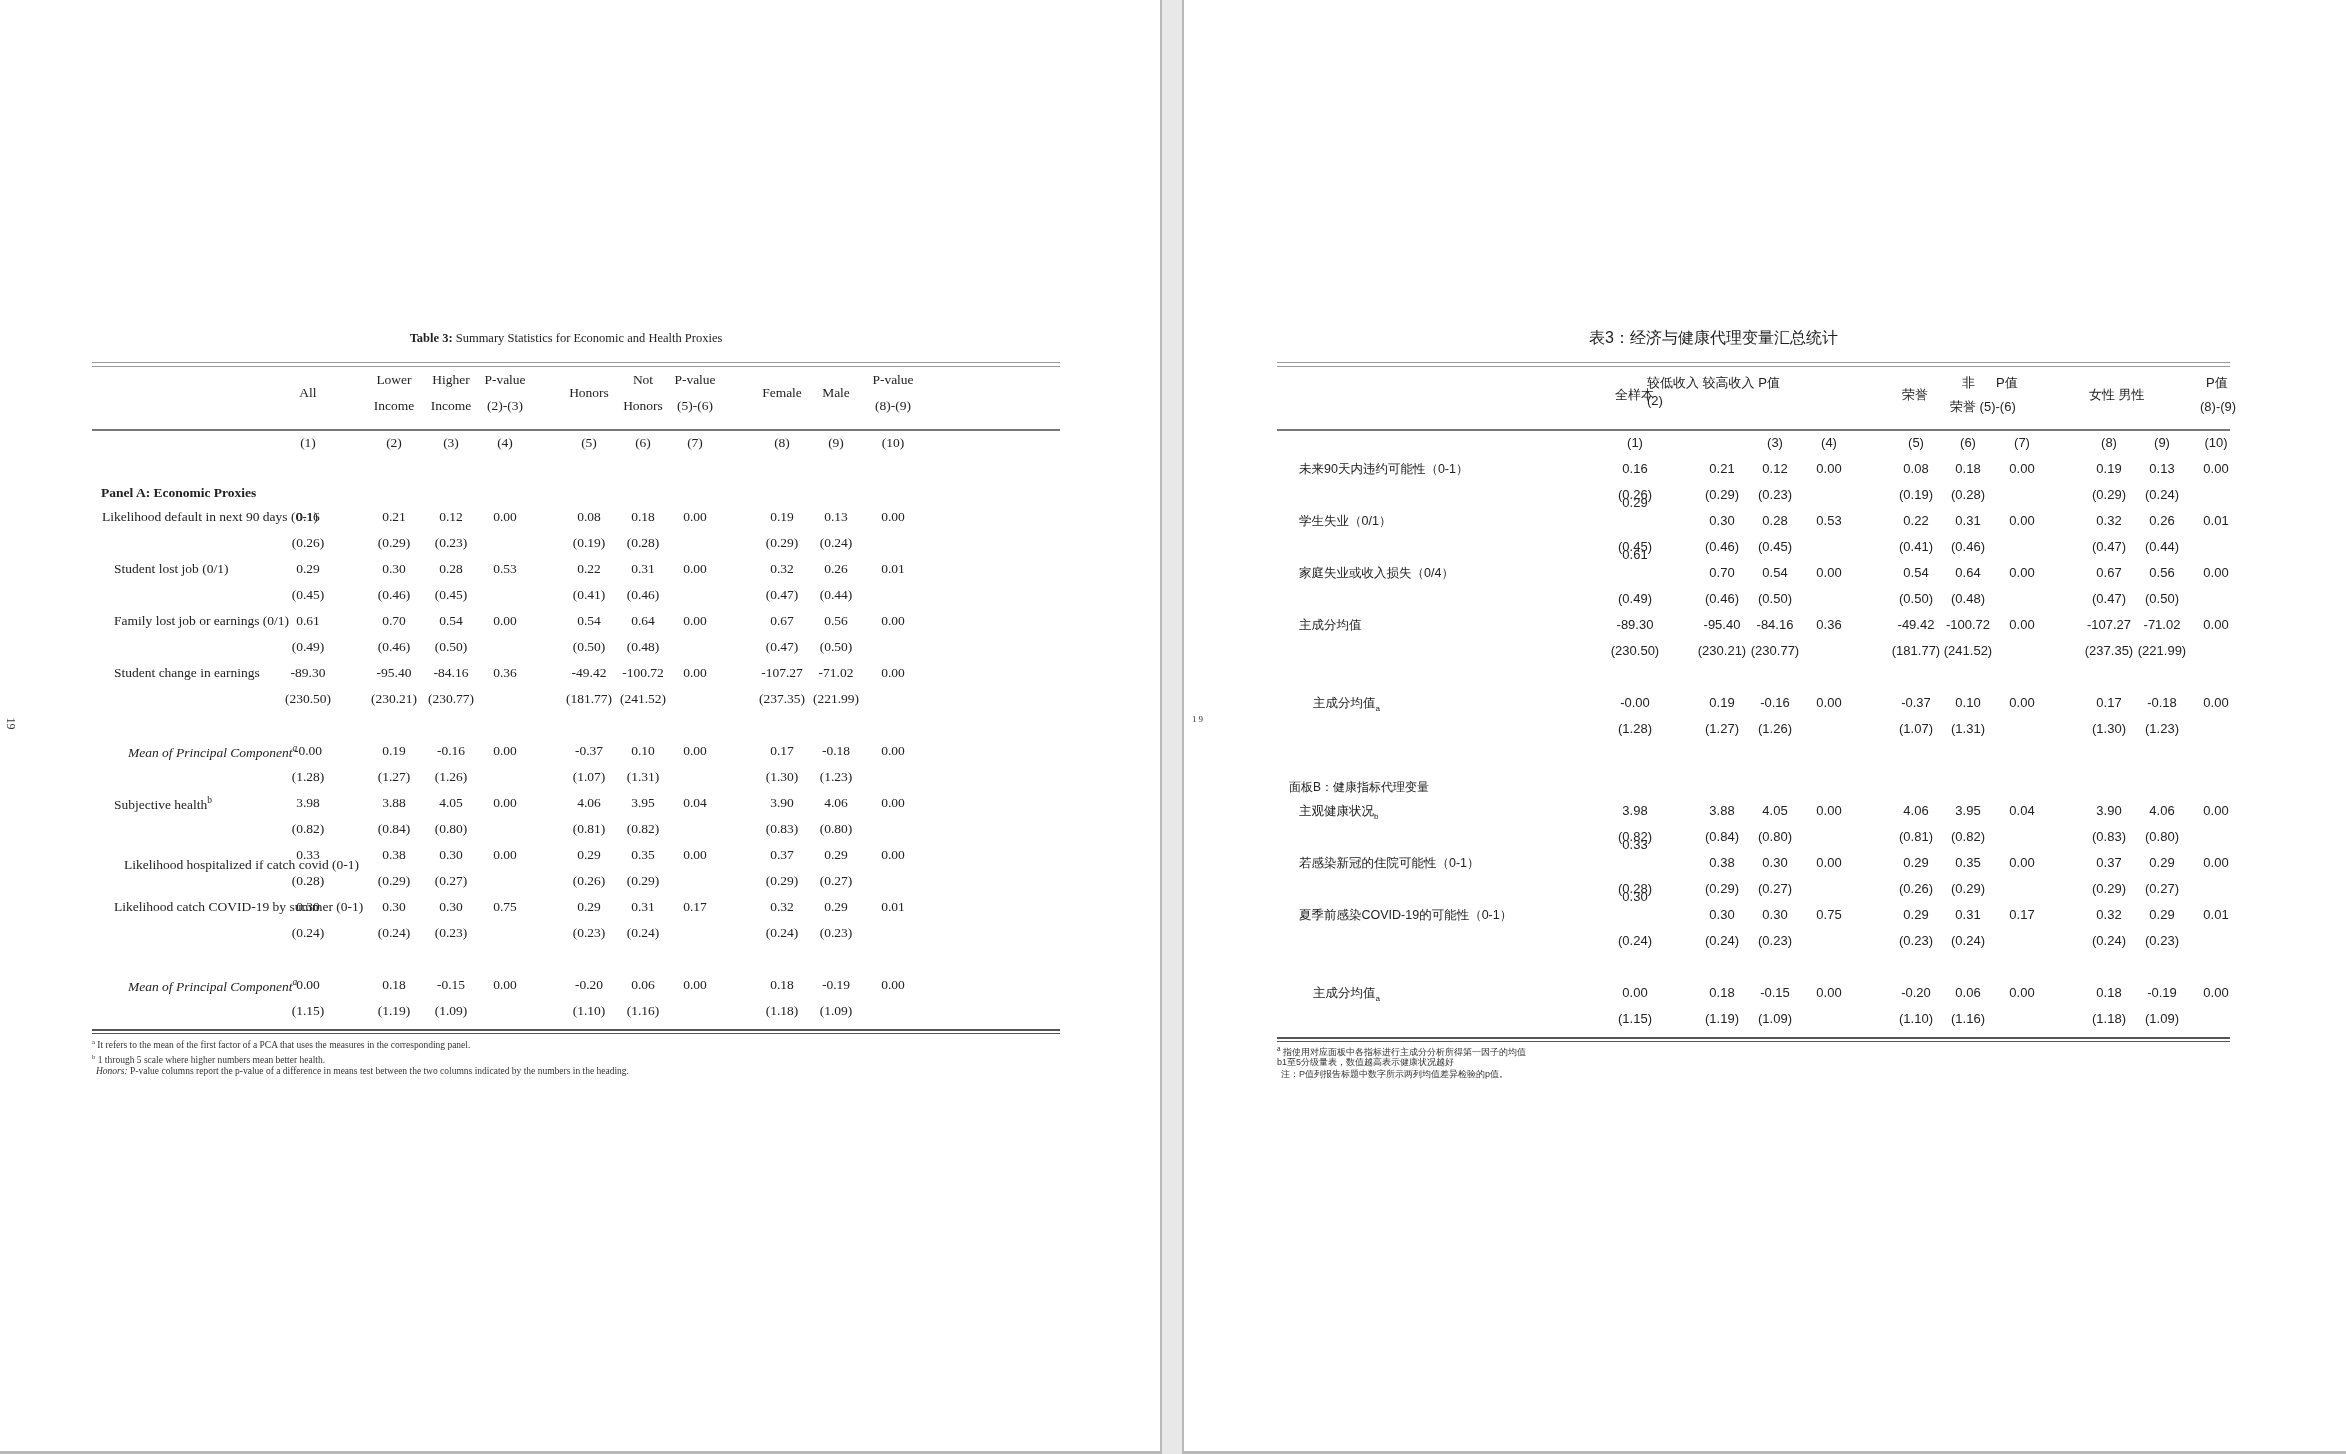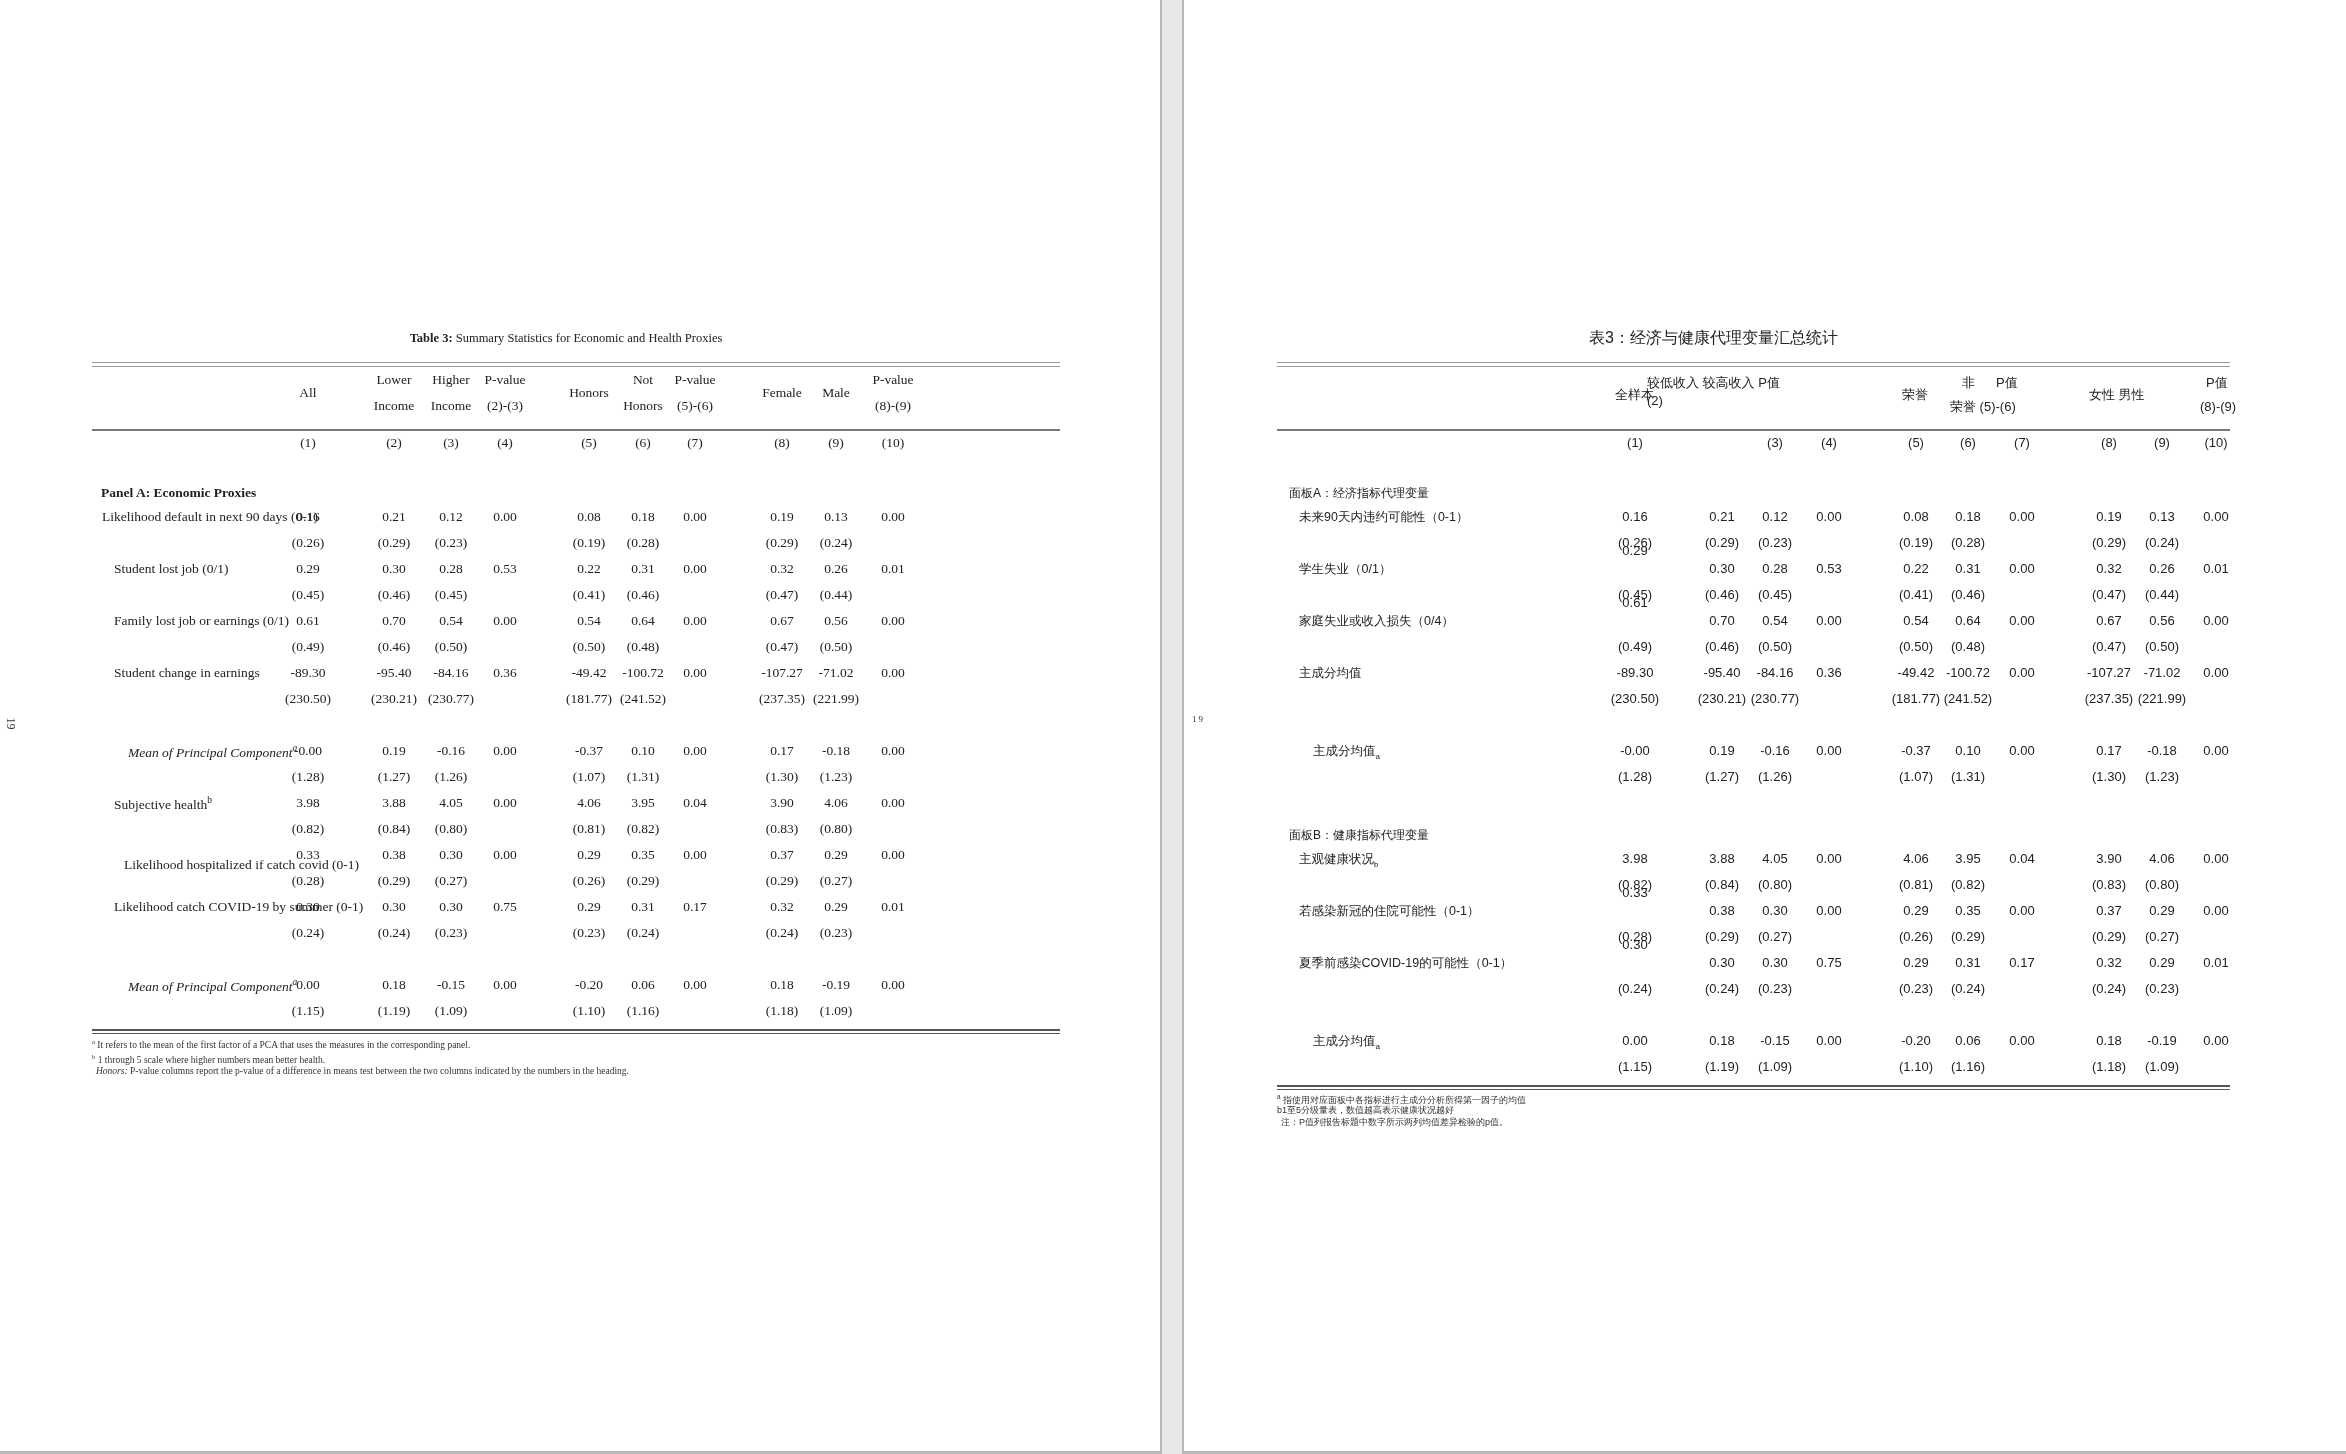--- a/index.html
+++ b/index.html
@@ -356,23 +356,20 @@
         <div class="cell" style="left: 400px; width: 90px; top: 4px;"></div>
         <div class="cell" style="left: 453px; width: 90px; top: 4px;">(3)</div>
         <div class="cell" style="left: 507px; width: 90px; top: 4px;">(4)</div>
         <div class="cell" style="left: 594px; width: 90px; top: 4px;">(5)</div>
         <div class="cell" style="left: 646px; width: 90px; top: 4px;">(6)</div>
         <div class="cell" style="left: 700px; width: 90px; top: 4px;">(7)</div>
         <div class="cell" style="left: 787px; width: 90px; top: 4px;">(8)</div>
         <div class="cell" style="left: 840px; width: 90px; top: 4px;">(9)</div>
         <div class="cell" style="left: 894px; width: 90px; top: 4px;">(10)</div>
       </div>
-      <div class="row" style="height: 28px; margin-top: 20px;">
-        <div class="lbl panel" style="left: 12px; top: 4px; font-size: 12px;">面板A：经济指标代理变量</div>
-      </div>
       <div class="row">
         <div class="lbl" style="left: 22px; font-size: 12.5px;"><span>未来90天内违约可能性（0-1）</span></div>
         <div class="cell" style="left: 313px; width: 90px;">0.16</div>
         <div class="cell" style="left: 400px; width: 90px;">0.21</div>
         <div class="cell" style="left: 453px; width: 90px;">0.12</div>
         <div class="cell" style="left: 507px; width: 90px;">0.00</div>
         <div class="cell" style="left: 594px; width: 90px;">0.08</div>
         <div class="cell" style="left: 646px; width: 90px;">0.18</div>
         <div class="cell" style="left: 700px; width: 90px;">0.00</div>
         <div class="cell" style="left: 787px; width: 90px;">0.19</div>

